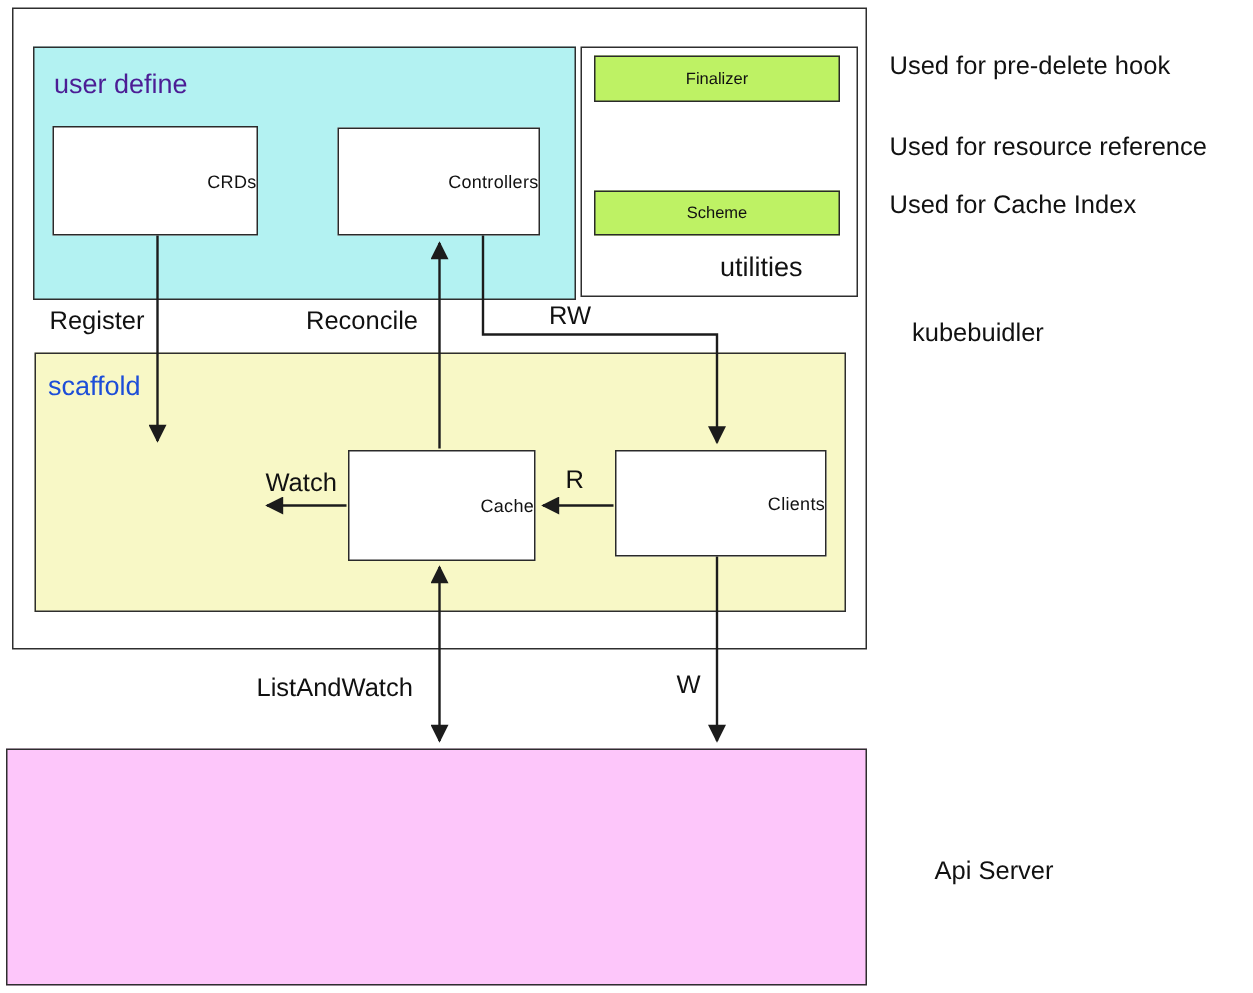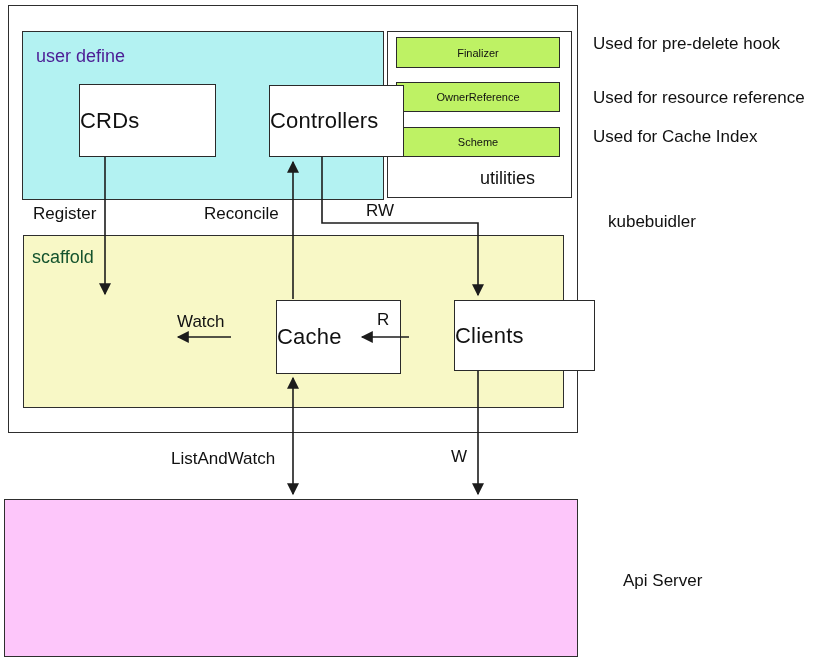--- a/index.html
+++ b/index.html
@@ -4,22 +4,22 @@
 <style>
   html,body { margin:0; padding:0; background:#ffffff; }
   .stage {
     position:relative; width:835px; height:662px;
     font-family:"Liberation Sans", sans-serif;
     color:#111; background:#fff; overflow:hidden;
   }
   .group-box { position:absolute; border:1.6px solid #2e2e2e; box-sizing:border-box; }
   .node {
     position:absolute; background:#fff; border:1.5px solid #2a2a2a; box-sizing:border-box;
-    display:flex; align-items:center; justify-content:flex-start;
-    font-size:22px; letter-spacing:0.2px;margin-left:44px;
+    display:flex; align-items:center; justify-content:flex-end;
+    font-size:12px; letter-spacing:0.2px;
   }
   .util-item {
     position:absolute; background:#bef264; border:1.5px solid #2a2a2a; box-sizing:border-box;
     display:flex; align-items:center; justify-content:center; font-size:11px;
   }
   .group-label { position:absolute; font-size:18px; }
   .edge-label { position:absolute; font-size:17px; white-space:nowrap; }
   .note { position:absolute; font-size:17px; white-space:nowrap; }
   svg.wires { position:absolute; left:0; top:0; pointer-events:none; }
 </style>
@@ -30,37 +30,34 @@
 
   <div class="group-box" style="left:8px; top:5px; width:570px; height:428px;"></div>
 
   <div class="group-box" style="left: 22px; top: 31px; width: 362px; height: 169px; background: rgb(179, 242, 242);"></div>
   <div class="group-label" style="left: 36px; top: 46px; color: #4c1d95;">user define</div>
 
   <div class="group-box" style="left:387px; top:31px; width:185px; height:167px; background:#fff;"></div>
   <div class="util-item" style="left:396px; top:37px; width:164px; height:31px;">
     <span>Finalizer</span>
   </div>
-  <div class="util-item" style="left:396px; top:82px; width:164px; height:30px;">
-    <span>OwnerReference</span>
-  </div>
   <div class="util-item" style="left:396px; top:127px; width:164px; height:30px;">
     <span>Scheme</span>
   </div>
   <div class="group-label" style="left:480px; top:168px;">utilities</div>
 
   <div class="node" style="left:35px; top:84px; width:137px; height:73px;">
     <span>CRDs</span>
   </div>
   <div class="node" style="left:225px; top:85px; width:135px; height:72px;">
     <span>Controllers</span>
   </div>
 
   <div class="group-box" style="left: 23px; top: 235px; width: 541px; height: 173px; background: rgb(248, 248, 198);"></div>
-  <div class="group-label" style="left: 32px; top: 247px; color: #14532d;">scaffold</div>
+  <div class="group-label" style="left: 32px; top: 247px; color: #1d4ed8;">scaffold</div>
 
   <div class="node" style="left:232px; top:300px; width:125px; height:74px;">
     <span>Cache</span>
   </div>
   <div class="node" style="left:410px; top:300px; width:141px; height:71px;">
     <span>Clients</span>
   </div>
 
   <div class="group-box" style="left: 4px; top: 499px; width: 574px; height: 158px; background: rgb(253, 198, 250);"></div>
 

